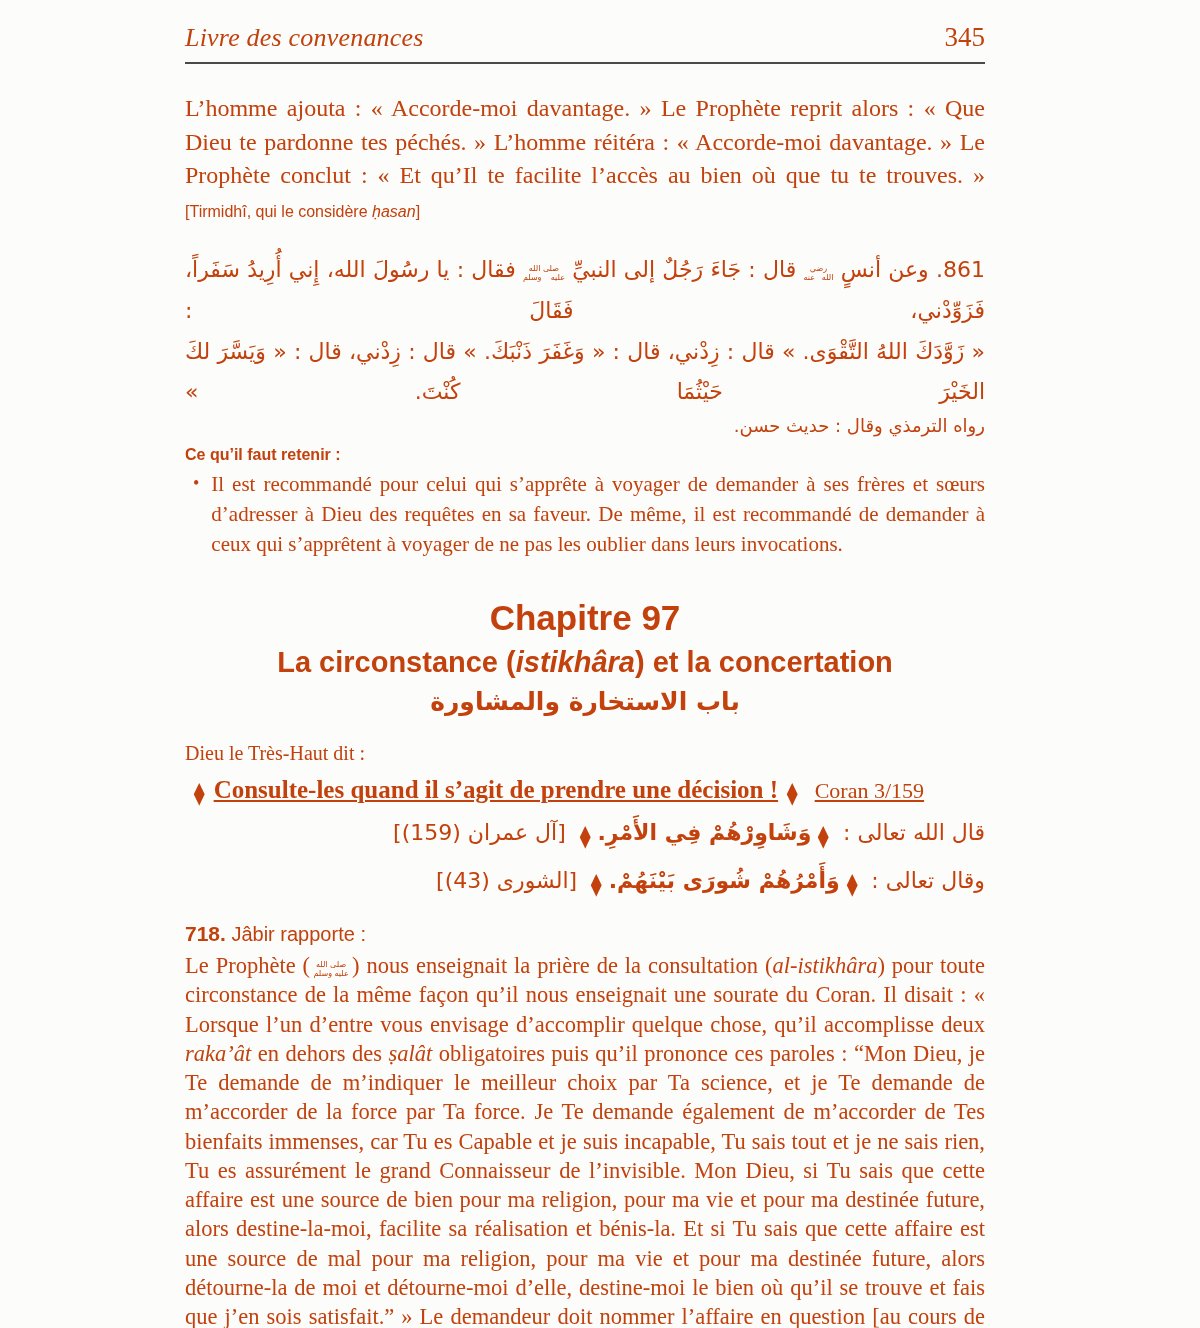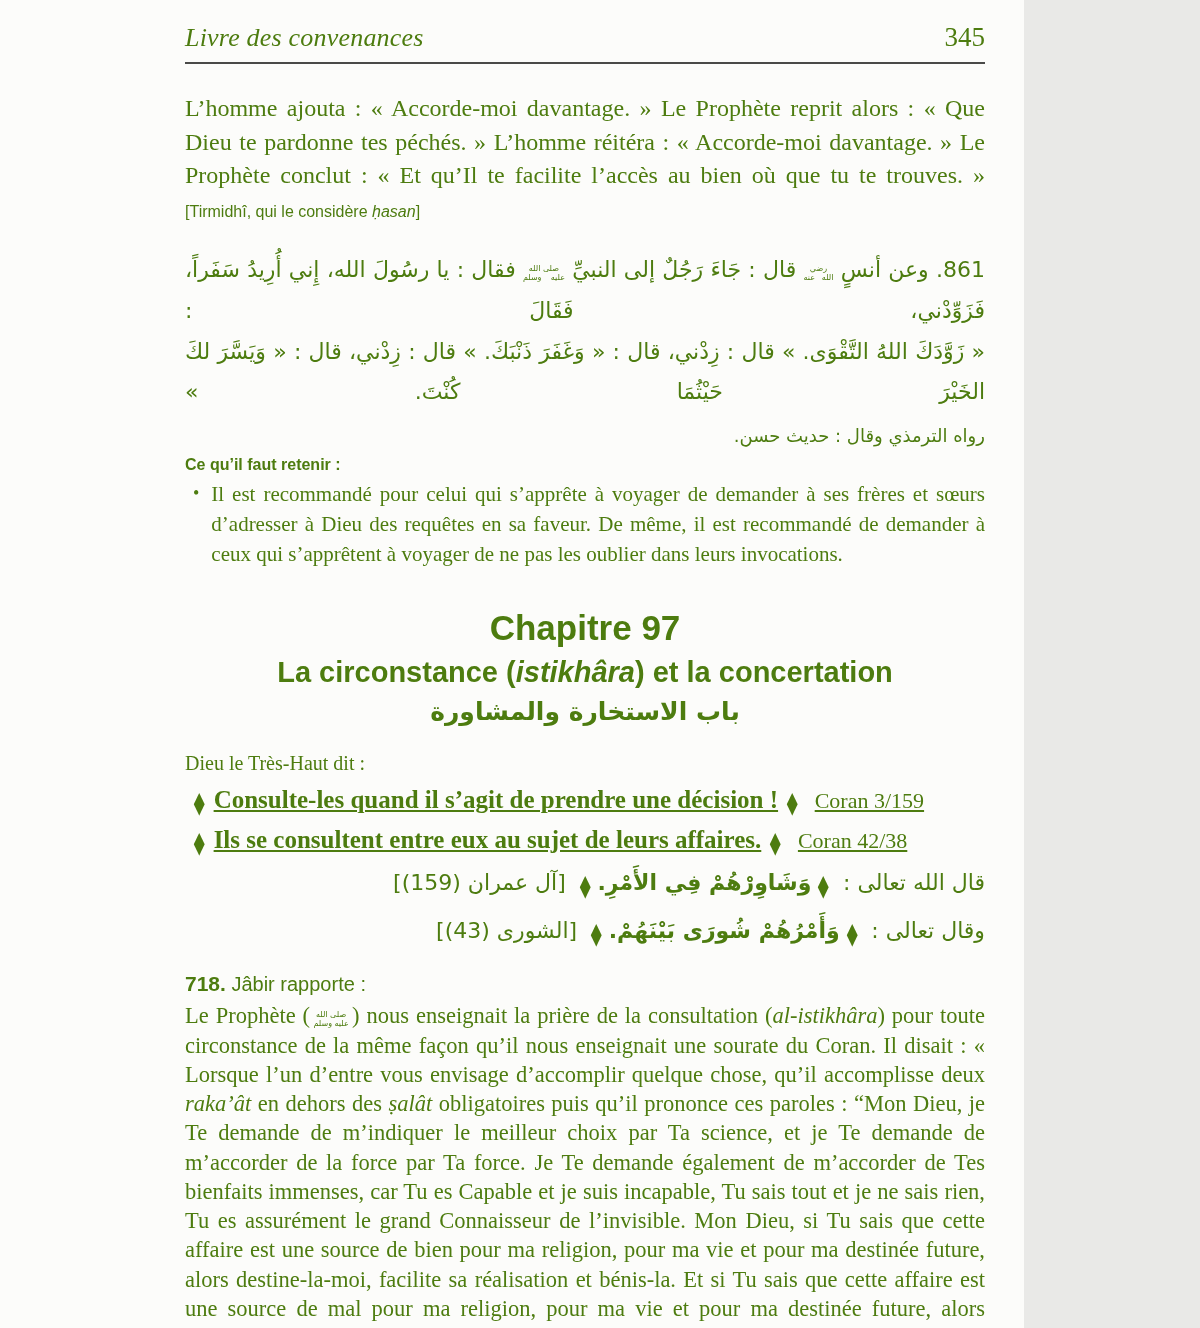--- a/index.html
+++ b/index.html
@@ -1,35 +1,35 @@
 <!DOCTYPE html>
 <html lang="fr"><head>
 <meta charset="utf-8">
 <style>
   html,body{margin:0;padding:0;}
   body{width:1200px;height:1328px;background:#e9e9e7;font-family:"Liberation Serif","DejaVu Serif",serif;}
-  .page{position:relative;width:1024px;height:1328px;background:#fcfcfa;color:#4d7c0f;overflow:hidden;}
+  .page{position:relative;width:1200px;height:1328px;background:#fcfcfa;color:#c2410c;overflow:hidden;}
   .col{margin-left:185px;width:800px;}
 
   
   .hdr{display:flex;justify-content:space-between;align-items:flex-end;padding-top:22px;
        border-bottom:2px solid #4a4a48;padding-bottom:9px;}
   .hdr-title{font-style:italic;font-size:26px;letter-spacing:.2px;}
   .hdr-num{font-size:27px;}
 
   
   .p1{margin-top:28px;font-size:24px;line-height:1.4;text-align:justify;hyphens:auto;}
   .srcref{font-family:"Liberation Sans","DejaVu Sans",sans-serif;font-size:16px;letter-spacing:0;}
   .srcref .it{font-style:italic;}
 
   
   .ar{direction:rtl;font-family:"DejaVu Sans",sans-serif;}
   .ar717{margin-top:10px;font-size:22px;}
   .ar-line{text-align:justify;text-align-last:justify;line-height:1.85;}
-  .ar-attr{font-size:18px;text-align:right;margin-top:10px;line-height:1.4;}
+  .ar-attr{font-size:18px;text-align:right;margin-top:0;line-height:1.4;}
 
   .saw,.raa{display:inline-block;font-size:8px;line-height:1.12;text-align:center;
             vertical-align:-3px;font-family:"DejaVu Sans",sans-serif;}
   .saw{width:42px;}
   .raa{width:30px;}
 
   
   .ret-h{margin-top:8px;font-family:"Liberation Sans","DejaVu Sans",sans-serif;font-weight:bold;font-size:16px;}
   .ret-row{display:flex;margin-top:6px;padding-left:8px;}
   .ret-bullet{font-size:18px;line-height:1.55;margin-right:12px;}
@@ -86,21 +86,20 @@
     <div class="chap">
       <div class="chap-label">Chapitre 97</div>
       <div class="chap-title"><span>La circonstance (</span><span class="it">istikhâra</span><span>) et la concertation</span></div>
       <div class="chap-ar">باب الاستخارة والمشاورة</div>
     </div>
 
     <div class="q-intro">Dieu le Très-Haut dit :</div>
 
     <div class="verse"><span class="orn">◆</span><span>Consulte-les quand il s’agit de prendre une décision !</span><span class="orn">◆</span><span class="vref">Coran 3/159</span></div>
 
-    <div class="verse"><span class="orn">◆</span><span>Ils se consultent entre eux au sujet de leurs affaires.</span><span class="orn">◆</span><span class="vref">Coran 42/38</span></div>
 
     <div class="ar-verse"><span>قال الله تعالى : </span><span class="orn">◆</span><span class="vtext">وَشَاوِرْهُمْ فِي الأَمْرِ.</span><span class="orn">◆</span> <span>[آل عمران (159)]</span></div>
 
     <div class="ar-verse"><span>وقال تعالى : </span><span class="orn">◆</span><span class="vtext">وَأَمْرُهُمْ شُورَى بَيْنَهُمْ.</span><span class="orn">◆</span> <span>[الشورى (43)]</span></div>
 
     <div class="h718"><span class="num">718.</span><span> Jâbir rapporte :</span></div>
 
     <p class="p718"><span>Le Prophète (</span><span class="saw">صلى الله عليه وسلم</span><span>) nous enseignait la prière de la consultation (</span><span class="it">al-istikhâra</span><span>) pour toute circonstance de la même façon qu’il nous enseignait une sourate du Coran. Il disait : « Lorsque l’un d’entre vous envisage d’accomplir quelque chose, qu’il accomplisse deux </span><span class="it">raka’ât</span><span> en dehors des </span><span class="it">ṣalât</span><span> obligatoires puis qu’il prononce ces paroles : “Mon Dieu, je Te demande de m’indiquer le meilleur choix par Ta science, et je Te demande de m’accorder de la force par Ta force. Je Te demande également de m’accorder de Tes bienfaits immenses, car Tu es Capable et je suis incapable, Tu sais tout et je ne sais rien, Tu es assurément le grand Connaisseur de l’invisible. Mon Dieu, si Tu sais que cette affaire est une source de bien pour ma religion, pour ma vie et pour ma destinée future, alors destine-la-moi, facilite sa réalisation et bénis-la. Et si Tu sais que cette affaire est une source de mal pour ma religion, pour ma vie et pour ma destinée future, alors détourne-la de moi et détourne-moi d’elle, destine-moi le bien où qu’il se trouve et fais que j’en sois satisfait.” » Le demandeur doit nommer l’affaire en question [au cours de l’invocation]. </span></p>
 
   </div>

